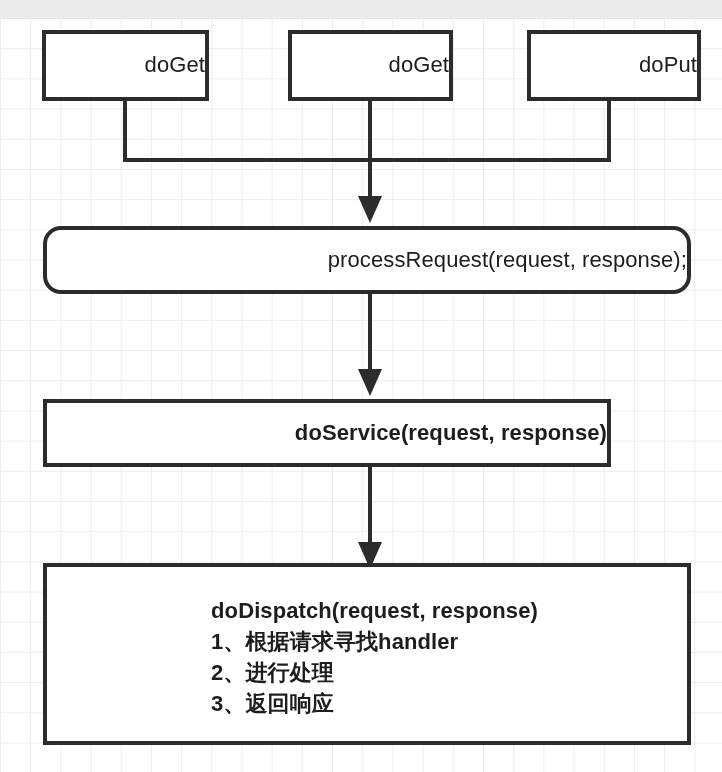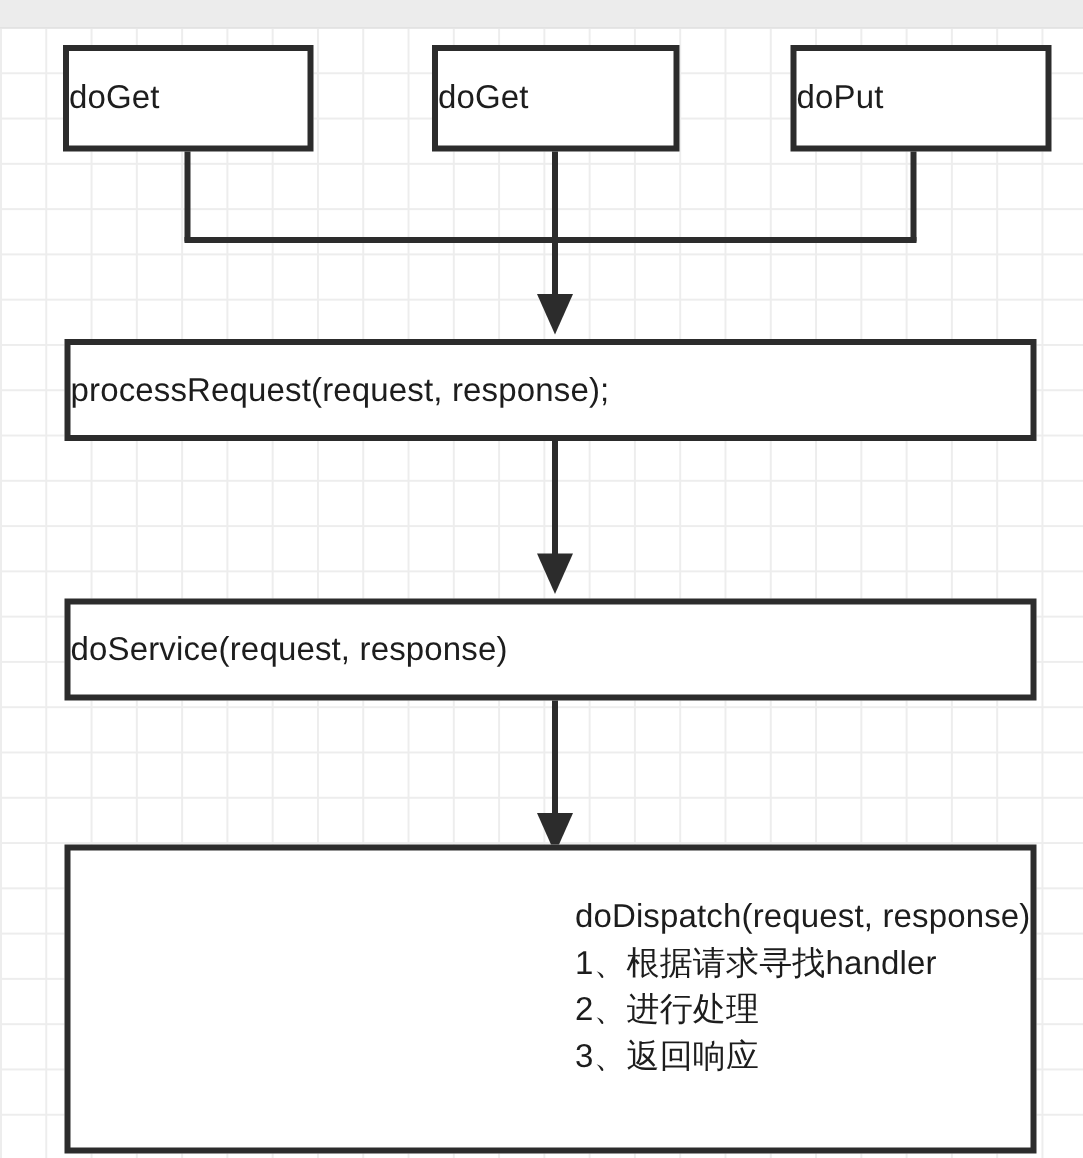--- a/index.html
+++ b/index.html
@@ -38,44 +38,45 @@
     border-bottom: 1px solid #e2e2e2;
   }
 
   .node {
     position: absolute;
     box-sizing: border-box;
     background: #ffffff;
     border: 4px solid #2c2c2c;
     display: flex;
     align-items: center;
-    justify-content: flex-start;
+    justify-content: flex-end;
     color: #1d1d1d;
   }
   .node .label {
     font-size: 22px;
     line-height: 1.28;
     letter-spacing: 0.1px;
     white-space: pre;
     text-align: center;
   }
 
   
   #node-doget  { left: 42px;  top: 30px;  width: 167px; height: 71px; }
   #node-dopost { left: 288px; top: 30px; width: 165px; height: 71px; }
   #node-doput  { left: 527px; top: 30px; width: 174px; height: 71px; }
 
-  #node-processrequest { left: 43px; top: 226px; width: 648px; height: 68px; }
-  #node-doservice      { left: 43px; top: 399px; width: 648px; height: 68px; }
+  #node-processrequest { left: 43px; top: 226px; width: 648px; height: 68px; border-radius: 18px; }
+  #node-doservice      { left: 43px; top: 399px; width: 568px; height: 68px; font-weight: bold; }
 
   #node-dodispatch {
-    left: 43px; top: 563px; width: 648px; height: 206px;
+    left: 43px; top: 563px; width: 648px; height: 182px;
     align-items: flex-start;
-    justify-content: flex-end;
+    justify-content: center;
     padding: 28px 0 0 15px;
+    font-weight: bold;
   }
   #node-dodispatch .label {
     text-align: left;
     font-size: 22px;
     line-height: 31px;
     white-space: pre-line;
   }
 
   
   .seg {

